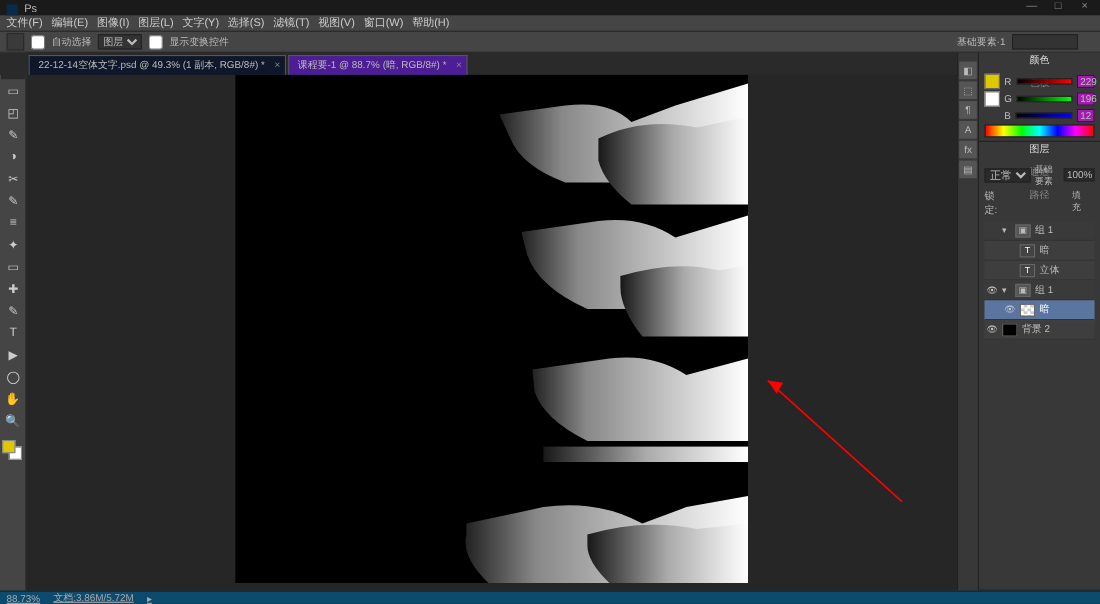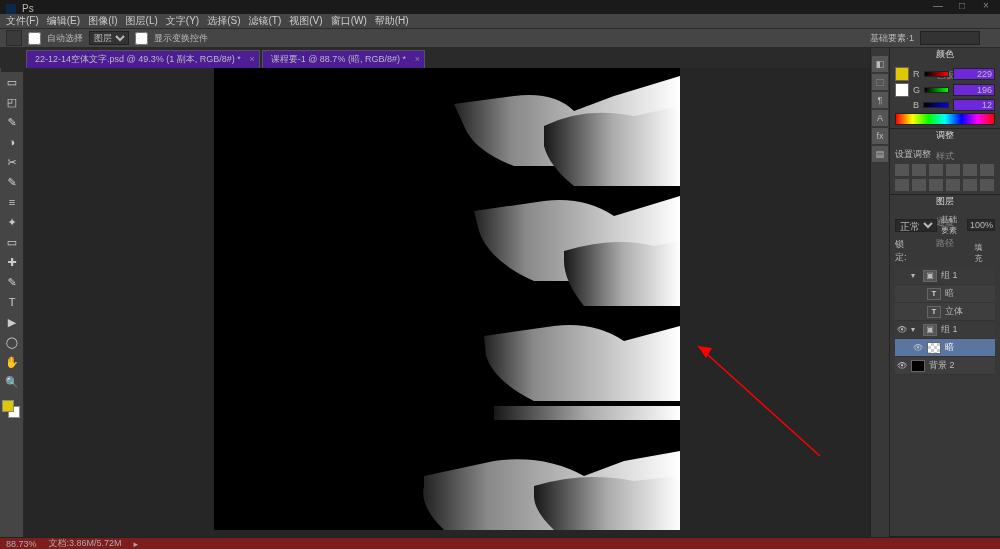--- a/index.html
+++ b/index.html
@@ -18,21 +18,21 @@
 
 .optionsbar { height: 20px; background: #454545; border-top: 1px solid #2a2a2a; border-bottom: 1px solid #2a2a2a; display: flex; align-items: center; padding: 0 6px; gap: 6px; font-size: 9px; color: #bbb; }
 .optionsbar .tool-icon { width: 16px; height: 16px; background: #3a3a3a; border: 1px solid #2a2a2a; }
 .optionsbar select, .optionsbar input { background: #333; border: 1px solid #222; color: #bbb; font-size: 9px; height: 14px; }
 .optionsbar input[type=checkbox] { height: auto; }
 .right-optbar { position: absolute; right: 20px; display: flex; align-items: center; gap: 6px; }
 .right-optbar .siphon { width: 60px; height: 14px; background: #333; border: 1px solid #222; }
 
 
 .doctabs { height: 20px; background: #2a2a2a; display: flex; align-items: flex-end; padding-left: 26px; gap: 2px; }
-.doctab { height: 18px; padding: 2px 18px 2px 8px; font-size: 9px; color: #bbb; background: #4c1d95; border-top: 1px solid #555; border-left: 1px solid #555; border-right: 1px solid #555; position: relative; }
+.doctab { height: 18px; padding: 2px 18px 2px 8px; font-size: 9px; color: #bbb; background: #0f172a; border-top: 1px solid #555; border-left: 1px solid #555; border-right: 1px solid #555; position: relative; }
 .doctab.active { background: #4c1d95; }
 .doctab .close { position: absolute; right: 4px; top: 3px; font-size: 9px; color: #888; }
 
 
 .main { position: absolute; top: 48px; left: 0; right: 0; bottom: 12px; display: flex; }
 
 
 .toolbox { width: 24px; background: #454545; border-right: 1px solid #2a2a2a; padding-top: 4px; }
 .toolbox .tool { width: 22px; height: 20px; margin: 0 1px; display: flex; align-items: center; justify-content: center; color: #ccc; font-size: 11px; }
 .toolbox .tool.sel { background: #2a2a2a; }
@@ -62,49 +62,49 @@
 
 
 .color-panel .row { display: flex; align-items: center; margin-bottom: 2px; gap: 4px; }
 .color-panel .sw { width: 14px; height: 14px; border: 1px solid #666; }
 .color-panel .sw.fg2 { background: #e0c800; }
 .color-panel .sw.bg2 { background: #fff; }
 .color-panel .slider { flex: 1; height: 6px; background: linear-gradient(90deg,#000,#e0c800); border: 1px solid #222; position: relative; }
 .color-panel .slider.r { background: linear-gradient(90deg,#000,#ff0000); }
 .color-panel .slider.g { background: linear-gradient(90deg,#000,#00ff00); }
 .color-panel .slider.b { background: linear-gradient(90deg,#000,#0000ff); }
-.color-panel .val { width: 42px; text-align: right; background: #6d28d9; border: 1px solid #222; padding: 0 2px; }
+.color-panel .val { width: 16px; text-align: right; background: #a21caf; border: 1px solid #222; padding: 0 2px; }
 .spectrum { height: 12px; background: linear-gradient(90deg, red, yellow, lime, cyan, blue, magenta, red); margin-top: 2px; border: 1px solid #222; }
 
 
 .adj-body { display: flex; flex-wrap: wrap; gap: 3px; }
 .adj-body .aicon { width: 14px; height: 12px; background: #555; }
 
 
 .layers .opts { display: flex; gap: 4px; align-items: center; margin-bottom: 2px; }
 .layers select { background: #2a2a2a; border: 1px solid #222; color: #bbb; font-size: 10px; height: 13px; width: 44px; }
 .layers .oplabel { font-size: 8px; }
 .layers .pct { width: 28px; background: #2a2a2a; border: 1px solid #222; text-align: right; padding: 0 2px; }
-.layers .locks { display: flex; gap: 17px; margin-bottom: 3px; align-items: flex-end; }
+.layers .locks { display: flex; gap: 17px; margin-bottom: 3px; align-items: flex-start; }
 .layers .locks .licon { width: 10px; height: 10px; background: #555; }
 .layer-list { background: #3e3e3e; }
 .layer-row { display: flex; align-items: center; height: 18px; border-bottom: 1px solid #333; padding: 0 2px; gap: 4px; }
 .layer-row.group { background: #3a3a3a; }
 .layer-row.sel { background: #5a76a0; color: #fff; }
 .layer-row.indent { padding-left: 18px; }
 .eye { width: 10px; height: 10px; display: flex; align-items: center; justify-content: center; font-size: 8px; color: #ccc; }
 .tri { width: 8px; color: #bbb; font-size: 8px; }
 .lthumb { width: 14px; height: 12px; background: #000; border: 1px solid #666; display: flex; align-items: center; justify-content: center; font-size: 8px; color: #fff; }
 .lthumb.folder { background: #555; color: #bbb; }
 .lthumb.text { background: #444; }
 .lthumb.checker { background: repeating-conic-gradient(#ccc 0 25%, #fff 0 50%) 0 0/6px 6px; }
 .lname { flex: 1; font-size: 9px; white-space: nowrap; overflow: hidden; }
 
 
-.statusbar { position: absolute; left: 0; right: 0; bottom: 0; height: 12px; background: #7f1d1d; display: flex; align-items: center; padding: 0 6px; gap: 12px; font-size: 9px; color: #aaa; border-top: 1px solid #222; }
+.statusbar { position: absolute; left: 0; right: 0; bottom: 0; height: 12px; background: #0c4a6e; display: flex; align-items: center; padding: 0 6px; gap: 12px; font-size: 9px; color: #aaa; border-top: 1px solid #222; text-decoration: underline; }
 </style>
 </head>
 <body>
 
 <div class="titlebar">
   <div class="logo"></div>
   <span>Ps</span>
   <div class="win-controls">
     <div>—</div>
     <div>□</div>
@@ -233,43 +233,20 @@
         <div class="row">
           <span style="width:14px"></span>
           <span>B</span>
           <div class="slider b"></div>
           <div class="val">12</div>
         </div>
         <div class="spectrum"></div>
       </div>
     </div>
 
-    <div class="panel">
-      <div class="panel-tabs">
-        <span class="ptab act">调整</span>
-        <span class="ptab">样式</span>
-      </div>
-      <div class="panel-body">
-        <div style="margin-bottom:3px">设置调整</div>
-        <div class="adj-body">
-          <div class="aicon"></div>
-          <div class="aicon"></div>
-          <div class="aicon"></div>
-          <div class="aicon"></div>
-          <div class="aicon"></div>
-          <div class="aicon"></div>
-          <div class="aicon"></div>
-          <div class="aicon"></div>
-          <div class="aicon"></div>
-          <div class="aicon"></div>
-          <div class="aicon"></div>
-          <div class="aicon"></div>
-        </div>
-      </div>
-    </div>
 
     <div class="panel layers" style="flex:1">
       <div class="panel-tabs">
         <span class="ptab act">图层</span>
         <span class="ptab">通道</span>
         <span class="ptab">路径</span>
       </div>
       <div class="panel-body">
         <div class="opts">
           <select><option>正常</option></select>

